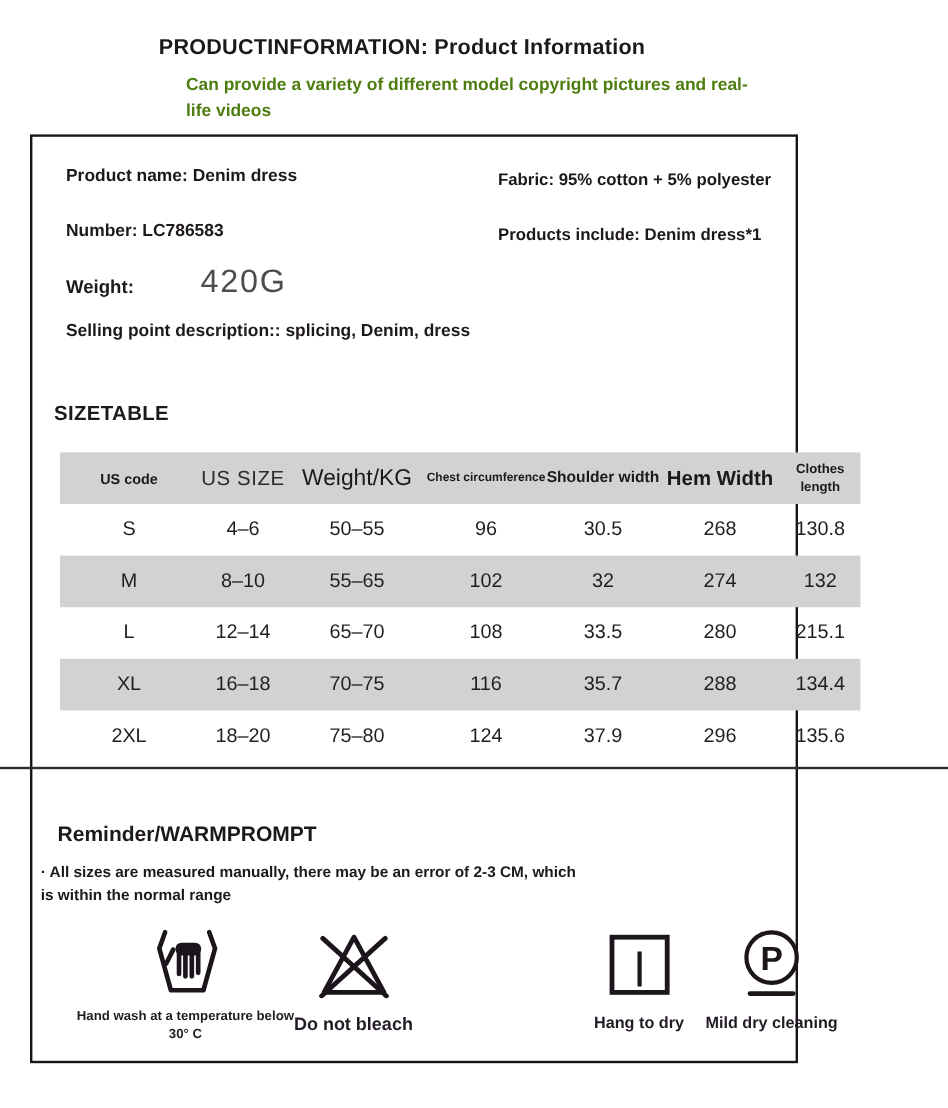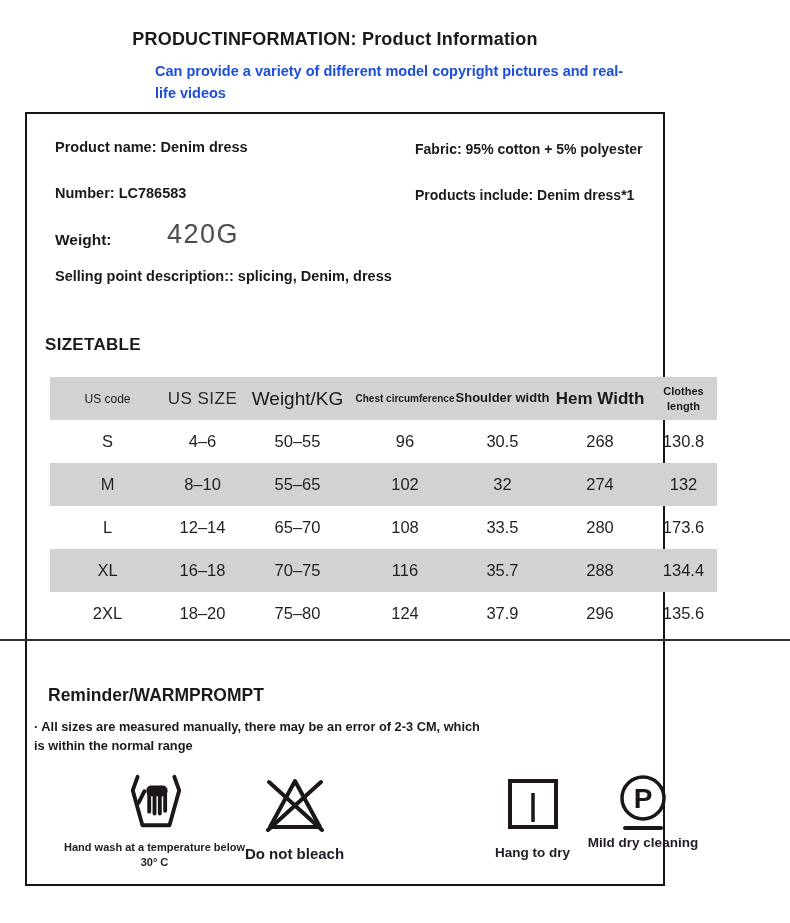--- a/index.html
+++ b/index.html
@@ -9,21 +9,21 @@
     background: #ffffff;
     font-family: "Liberation Sans", "DejaVu Sans", sans-serif;
     color: #1d181d;
   }
   .page-title {
     position: absolute; top: 29px; left: 0; width: 670px;
     text-align: center; font-size: 18px; font-weight: bold; letter-spacing: .2px;
   }
   .page-subtitle {
     position: absolute; top: 61px; left: 155px; width: 487px;
-    font-size: 14.5px; font-weight: bold; color: #1d4ed8; line-height: 1.5;
+    font-size: 14.5px; font-weight: bold; color: #4d7c0f; line-height: 1.5;
   }
   .main-box {
     position: absolute; left: 25px; top: 112px; width: 640px; height: 774px;
     border: 2px solid #191419; background: #fff;
   }
   .main-box > div { position: absolute; }
   .product-name   { left: 28px;  top: 25px;  font-size: 14.5px; font-weight: bold; }
   .product-number { left: 28px;  top: 71px;  font-size: 14.5px; font-weight: bold; }
   .weight-label   { left: 28px;  top: 117px; font-size: 15.5px; font-weight: bold; }
   .weight-value   { left: 140px; top: 105px; font-size: 27px; font-weight: 400;
@@ -37,21 +37,21 @@
   table.size-table {
     position: absolute; left: 23px; top: 263px; width: 667px;
     border-collapse: collapse; table-layout: fixed;
   }
   .size-table th, .size-table td {
     height: 43px; padding: 0; text-align: center; vertical-align: middle;
   }
   .size-table thead tr { background: #d2d2d2; }
   .size-table tbody tr:nth-child(even) { background: #d2d2d2; }
   .size-table td { font-size: 16.5px; color: #1f1f1f; font-weight: 400; }
-  .th-uscode   { font-size: 12px;  font-weight: normal; }
+  .th-uscode   { font-size: 12px;  font-weight: bold; }
   .th-ussize   { font-size: 17px;  font-weight: 400; color: #2b2b2b; letter-spacing: .5px; }
   .th-weight   { font-size: 19px;  font-weight: normal; }
   .th-chest    { font-size: 10px;  font-weight: bold; text-align: left; padding-left: 37px; line-height: 1.35; }
   .th-shoulder { font-size: 13px;  font-weight: bold; text-align: left; padding-left: 35px; line-height: 1.25; }
   .th-hem      { font-size: 17px;  font-weight: bold; }
   .th-clothes  { font-size: 11px;  font-weight: bold; text-align: left; padding-left: 23px; line-height: 1.35; }
 
   .separator-line {
     position: absolute; left: 0; top: 639px; width: 790px; height: 2px;
     background: #2e2e2e; z-index: 5;
@@ -66,21 +66,21 @@
   .care-item .care-label { font-weight: bold; text-align: center; line-height: 1.35; margin-top: 8px; color: #221a24; }
   .care-item-1 { left: 30px;  width: 195px; }
   .care-item-2 { left: 200px; width: 135px; }
   .care-item-3 { left: 318px; width: 142px; }
   .care-item-4 { left: 448px; width: 115px; }
   .care-item-5 { left: 552px; width: 128px; }
   .care-item-1 .care-label { font-size: 11px; }
   .care-item-2 .care-label { font-size: 15px; margin-top: 12px; }
   .care-item-3 .care-label { font-size: 10.5px; }
   .care-item-4 .care-label { font-size: 13.5px; margin-top: 12px; }
-  .care-item-5 .care-label { font-size: 13.5px; margin-top: 2px; }
+  .care-item-5 .care-label { font-size: 13.5px; margin-top: 12px; }
   .care-icon svg { stroke: #1c161c; }
 </style>
 </head>
 <body>
 
 <div class="page-title">PRODUCTINFORMATION: Product Information</div>
 <div class="page-subtitle">Can provide a variety of different model copyright pictures and real-life videos</div>
 
 <div class="main-box">
 
@@ -134,21 +134,21 @@
         <td>274</td>
         <td>132</td>
       </tr>
       <tr>
         <td>L</td>
         <td>12–14</td>
         <td>65–70</td>
         <td>108</td>
         <td>33.5</td>
         <td>280</td>
-        <td>173.6</td>
+        <td>215.1</td>
       </tr>
       <tr>
         <td>XL</td>
         <td>16–18</td>
         <td>70–75</td>
         <td>116</td>
         <td>35.7</td>
         <td>288</td>
         <td>134.4</td>
       </tr>

